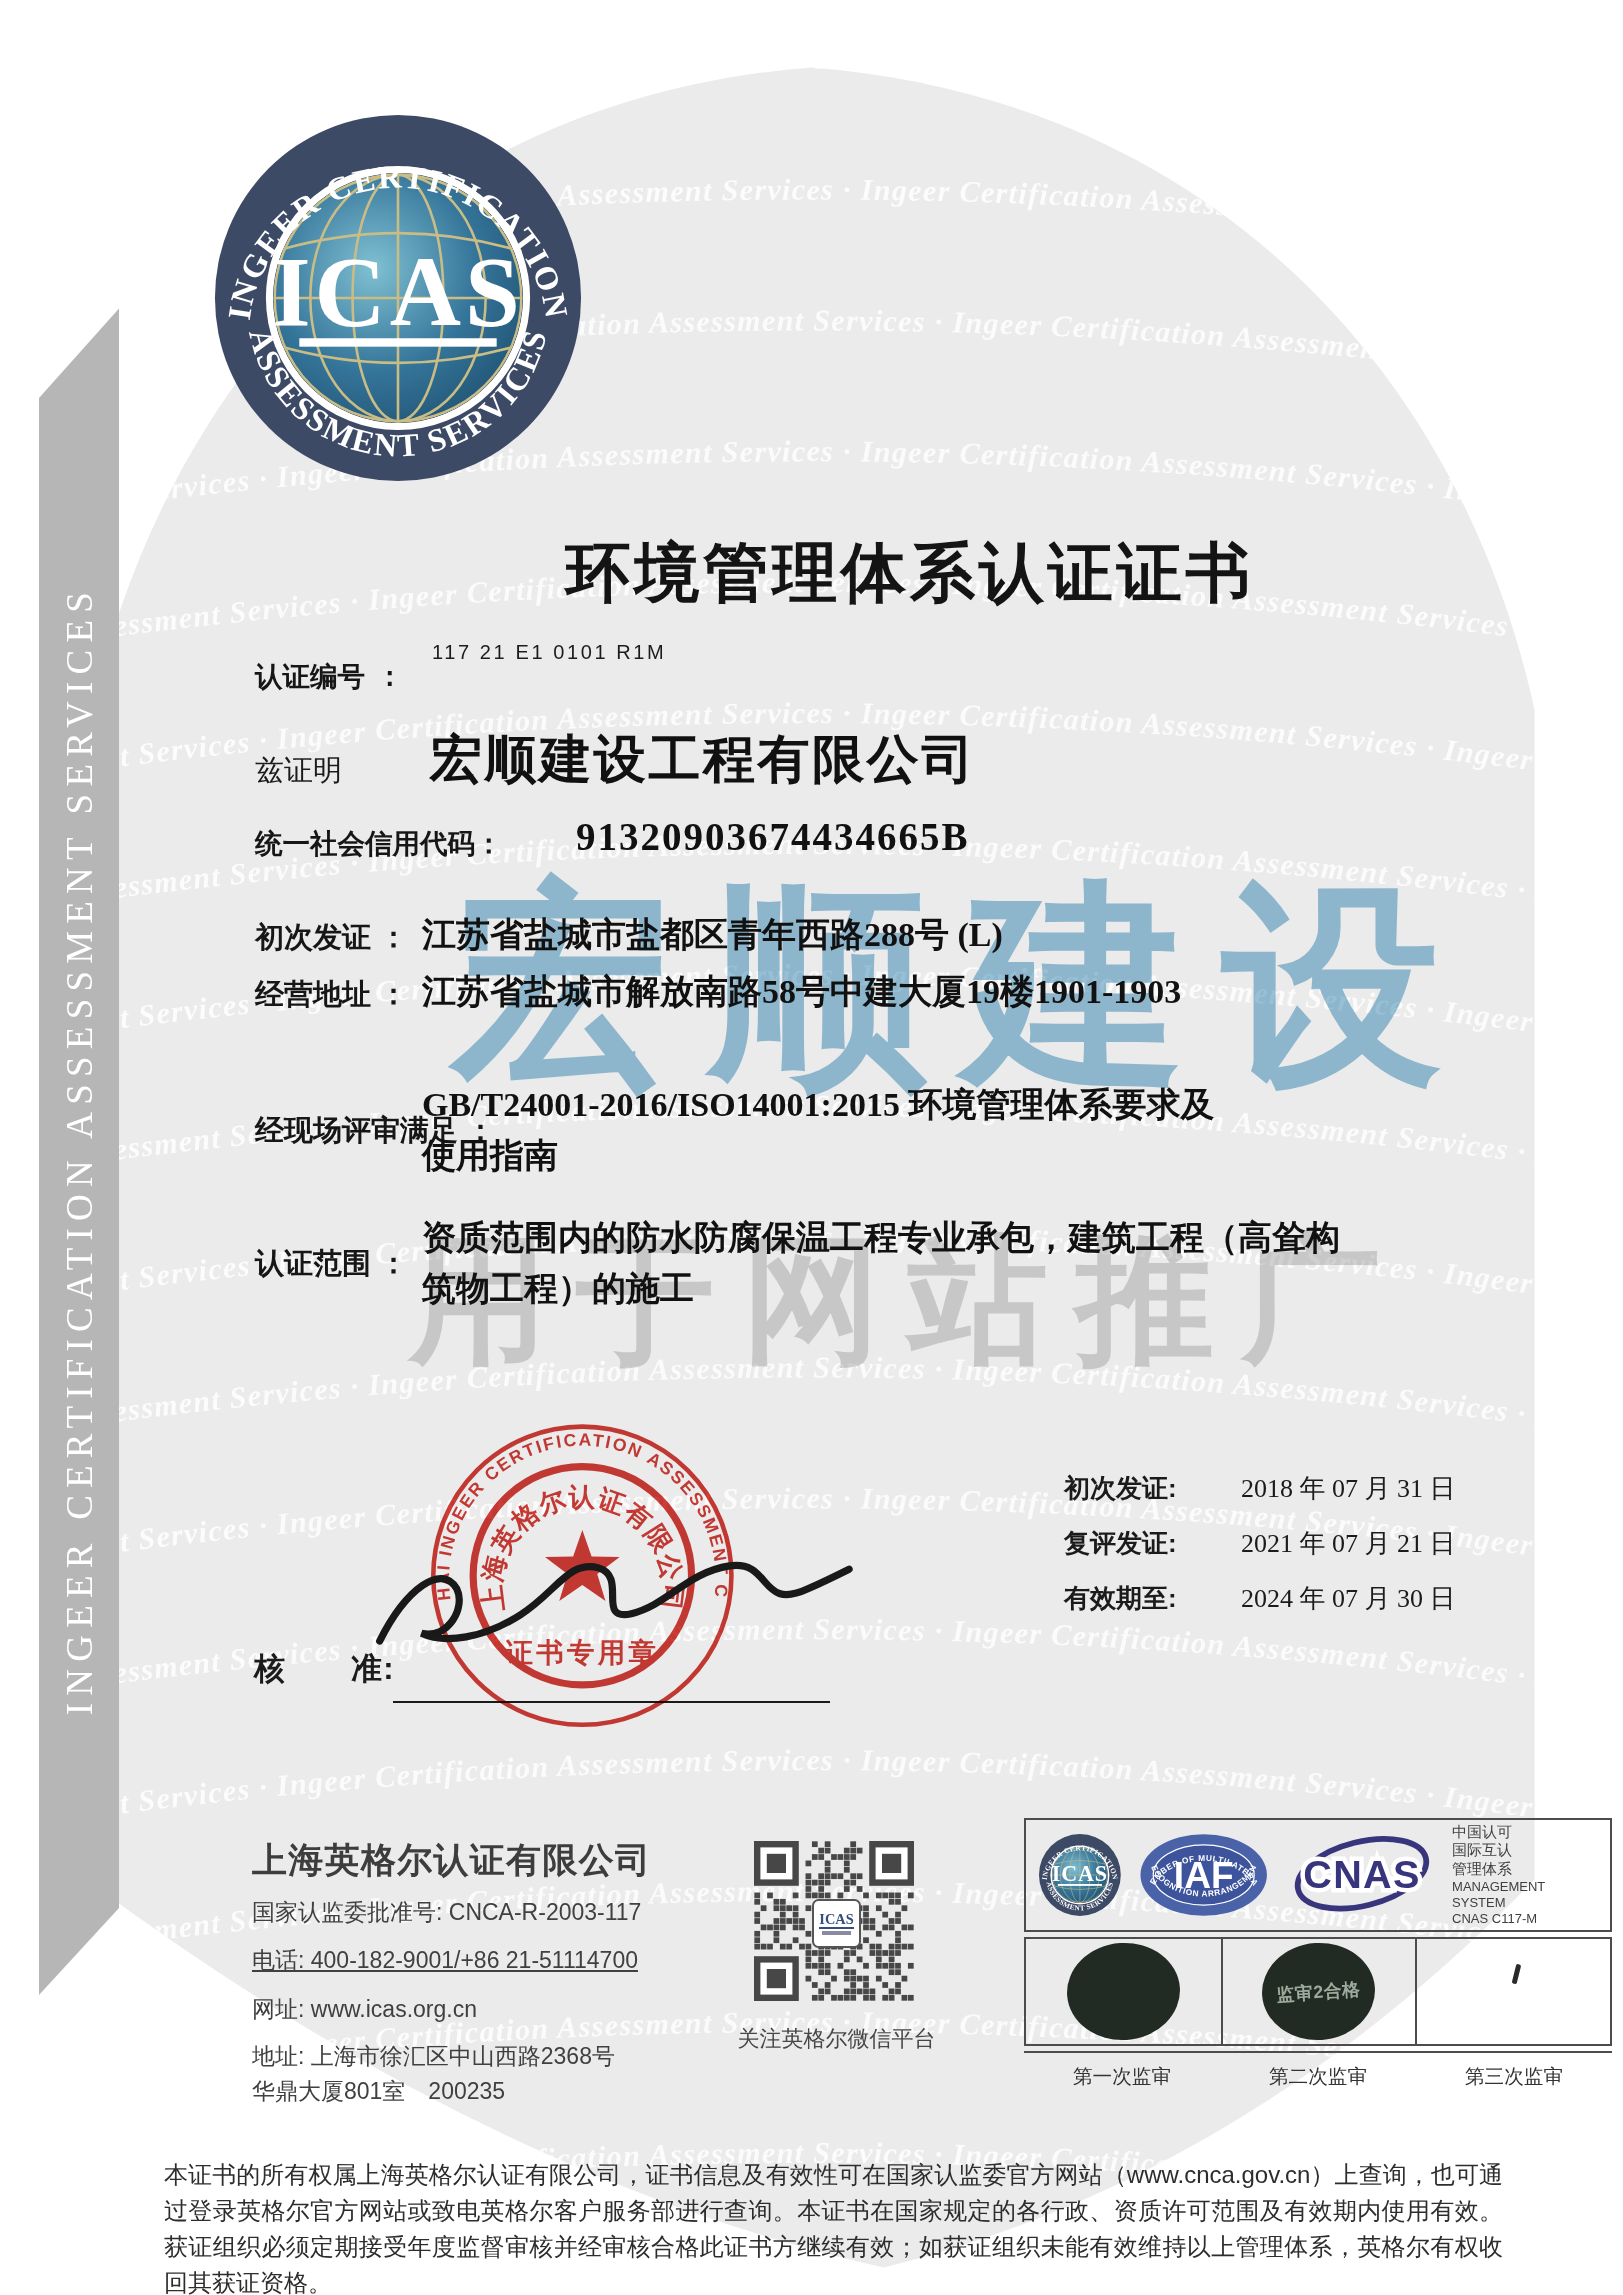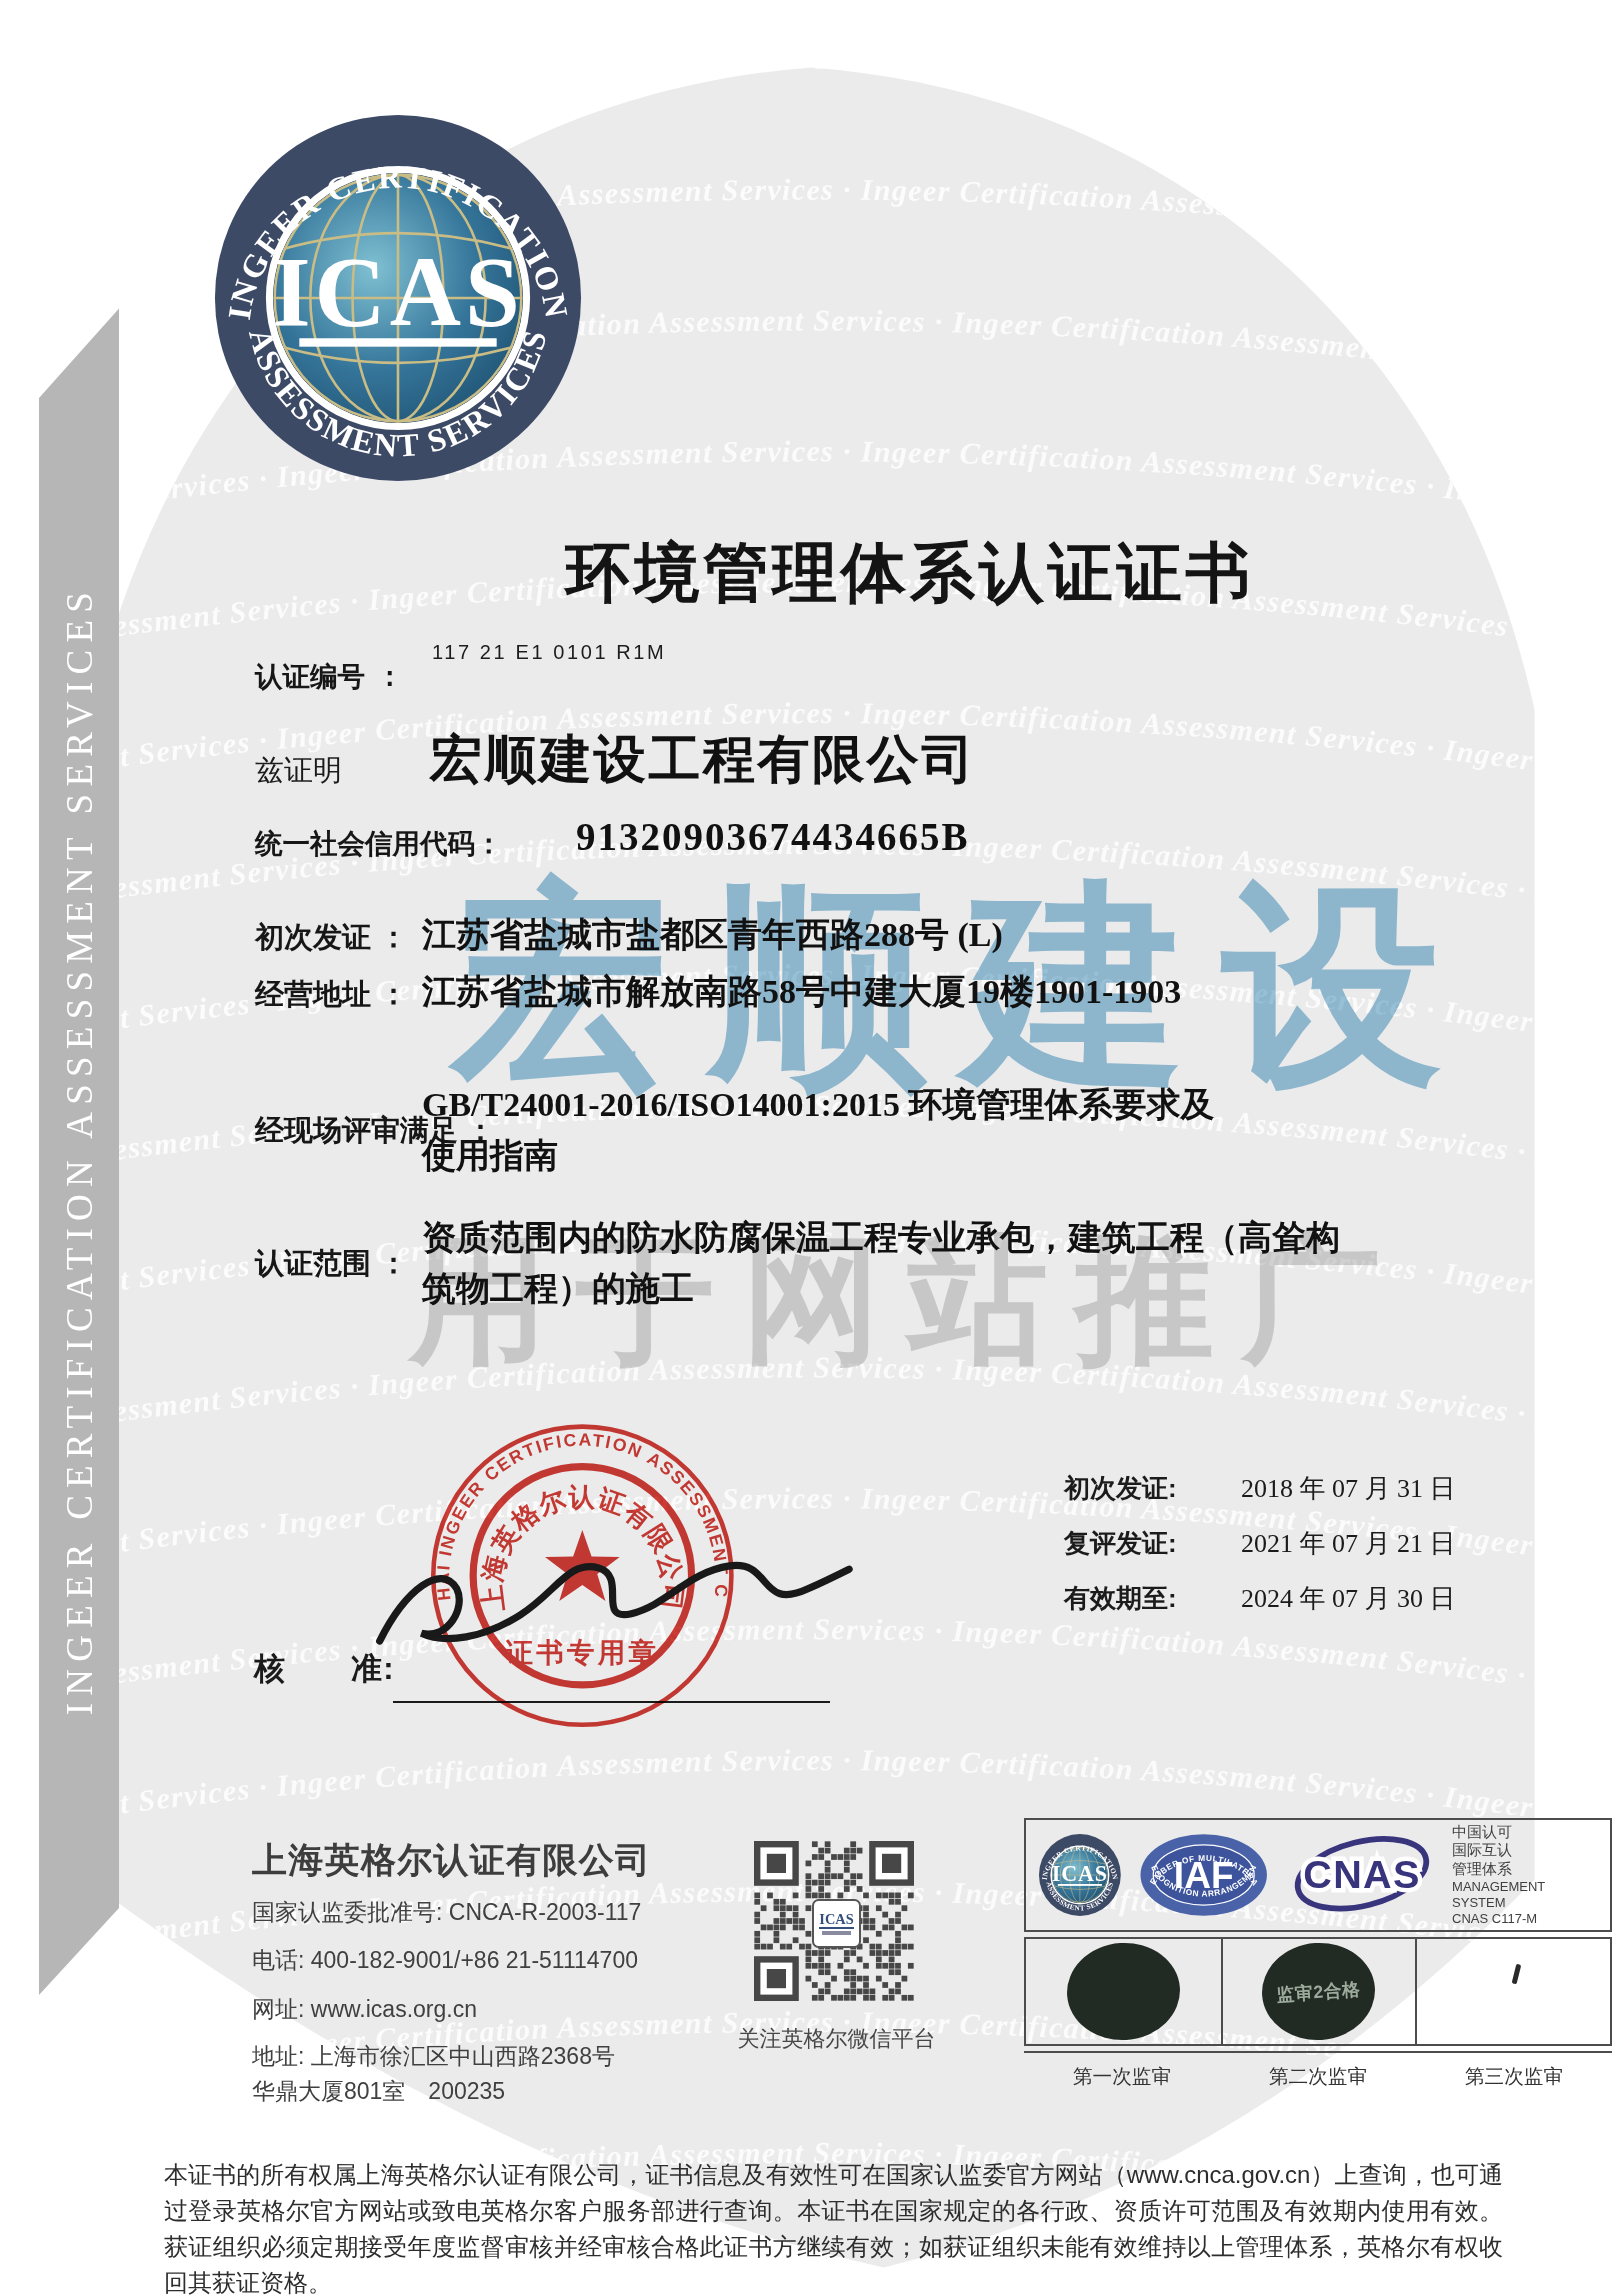--- a/index.html
+++ b/index.html
@@ -228,21 +228,21 @@
     <path fill="#cf2f28" d="M0,-70 L14.1,-29.4 L57.1,-28.5 L22.8,-2.6 L35.3,38.5 L0,14 L-35.3,38.5 L-22.8,-2.6 L-57.1,-28.5 L-14.1,-29.4 Z"></path>
     <text y="132" text-anchor="middle" font-size="42" font-weight="bold" fill="#cf2f28" letter-spacing="5">证书专用章</text>
   </g>
   <path fill="none" stroke="#1b1b1b" stroke-width="11" stroke-linecap="round" d="M-310,100 C-270,20 -215,-20 -192,20 C-178,48 -205,98 -246,88 C-210,105 -150,95 -95,60
            C-40,25 -20,-25 25,-12 C70,2 20,70 75,58 C130,45 160,-5 225,-15 C290,-25 270,55 345,20
            C372,8 392,-2 408,-10"></path>
 </svg>
 
 <div class="abs z4 issuer-name" style="left:252px;top:1837px;">上海英格尔认证有限公司</div>
 <div class="abs z4 issuer-line" style="left:252px;top:1897px;">国家认监委批准号: CNCA-R-2003-117</div>
-<div class="abs z4 issuer-line" style="left:252px;top:1945px;">电话: 400-182-9001/+86 21-51114700</div>
+<div class="abs z4 issuer-line" style="left:252px;top:1945px;text-decoration:underline;">电话: 400-182-9001/+86 21-51114700</div>
 <div class="abs z4 issuer-line" style="left:252px;top:1994px;">网址: www.icas.org.cn</div>
 <div class="abs z4 issuer-line" style="left:252px;top:2041px;">地址: 上海市徐汇区中山西路2368号</div>
 <div class="abs z4 issuer-line" style="left:252px;top:2076px;">华鼎大厦801室　200235</div>
 
 <div class="abs qr">
   <svg id="qr-svg" width="160" height="160" viewBox="0 0 245 245">
       <rect x="88.7" y="0.5" width="8.8" height="8.8" fill="#474747"></rect>
       <rect x="108.30000000000001" y="0.5" width="8.8" height="8.8" fill="#474747"></rect>
       <rect x="147.5" y="0.5" width="8.8" height="8.8" fill="#474747"></rect>
       <rect x="98.5" y="10.3" width="8.8" height="8.8" fill="#474747"></rect>

